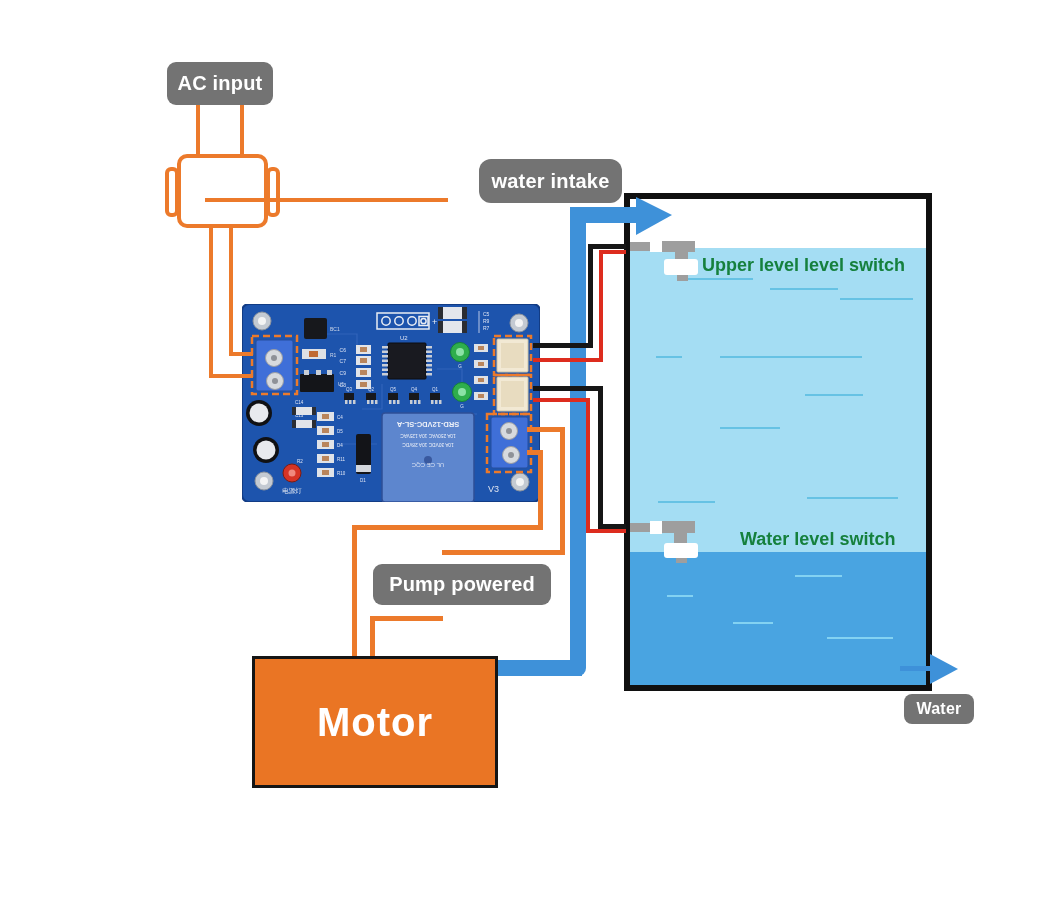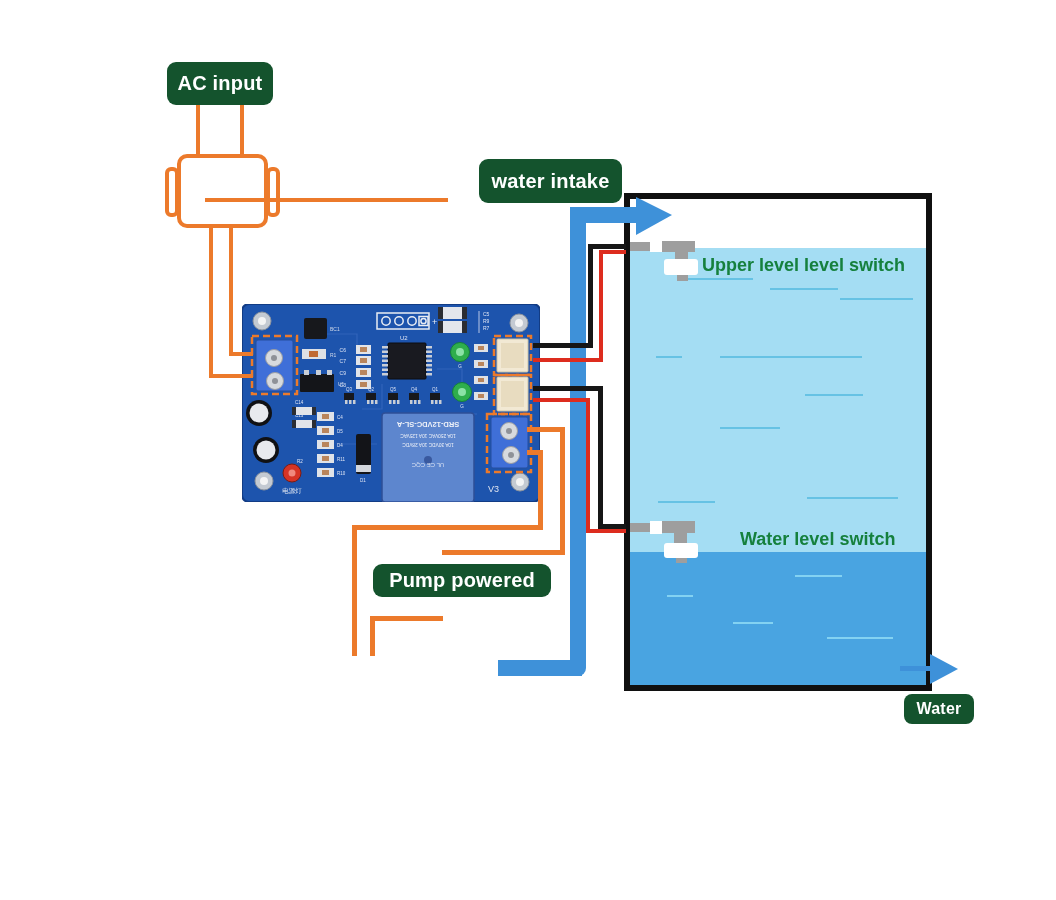--- a/index.html
+++ b/index.html
@@ -4,21 +4,21 @@
 <style>
   html,body{margin:0;padding:0;background:#ffffff;}
   #canvas{position:relative;width:1056px;height:900px;background:#ffffff;overflow:hidden;
           font-family:"Liberation Sans",sans-serif;}
   .abs{position:absolute;}
   .wire{position:absolute;z-index:7;}
   .o{background:#ec7a2b;}
   .k{background:#161616;}
   .r{background:#dd2c1e;}
   .pipe{position:absolute;background:#3e91d9;z-index:4;}
-  .badge{position:absolute;z-index:8;background:#14532d;color:#fff;font-weight:bold;
+  .badge{position:absolute;z-index:8;background:#737373;color:#fff;font-weight:bold;
          display:flex;align-items:center;justify-content:center;border-radius:9px;
          font-size:20px;letter-spacing:.2px;}
   .gray{background:#9e9e9e;position:absolute;z-index:3;}
   .whitepart{background:#ffffff;position:absolute;z-index:3;}
   .dash{position:absolute;height:2px;z-index:2;}
   .dash.lt{background:#66c2e4;}
   .dash.dk{background:#83d2f2;}
   .tanklabel{position:absolute;z-index:8;color:#15803d;font-weight:bold;font-size:18px;white-space:nowrap;}
   #tank{position:absolute;left:624px;top:193px;width:308px;height:498px;border:6px solid #101010;
         background:#ffffff;box-sizing:border-box;z-index:1;}
@@ -116,24 +116,27 @@
   <div class="wire r" style="left:599px;top:250px;width:27px;height:4px;"></div>
   <div class="wire r" style="left:533px;top:398px;width:57px;height:4px;"></div>
   <div class="wire r" style="left:586px;top:398px;width:4px;height:135px;"></div>
   <div class="wire r" style="left:586px;top:529px;width:40px;height:4px;"></div>
 
   <div class="t-ear" style="left:165px;top:167px;"></div>
   <div class="t-ear" style="left:266px;top:167px;"></div>
   <div id="transformer-box"></div>
 
   <div class="badge" style="left:167px;top:62px;width:106px;height:43px;">AC input</div>
-  <div class="badge" style="left:479px;top:159px;width:143px;height:44px;">water intake</div>
-  <div class="badge" style="left:373px;top:564px;width:178px;height:33px;">Pump powered</div>
+  <div class="badge" style="left:479px;top:159px;width:143px;height:44px;border-radius:12px;">water intake</div>
+  <div class="badge" style="left:373px;top:564px;width:178px;height:41px;">Pump powered</div>
   <div class="badge" style="left:904px;top:694px;width:70px;height:30px;font-size:16px;border-radius:8px;">Water</div>
 
+  <div id="motor">
+    <span>Motor</span>
+  </div>
 
   <svg id="pcb" width="298" height="198" viewBox="0 0 298 198">
 
     <rect x="0" y="0" width="298" height="198" rx="7" fill="#1d54ad" stroke="#123c85" stroke-width="2"></rect>
     <g stroke="#3f6ec4" stroke-width="1.2" fill="none" opacity="0.6">
       <path d="M70,30 h45 v15"></path>
         <path d="M195,65 h25 v20"></path>
         <path d="M95,140 h40"></path>
         <path d="M140,80 v25 h-20"></path>
         <path d="M210,110 h25"></path>

